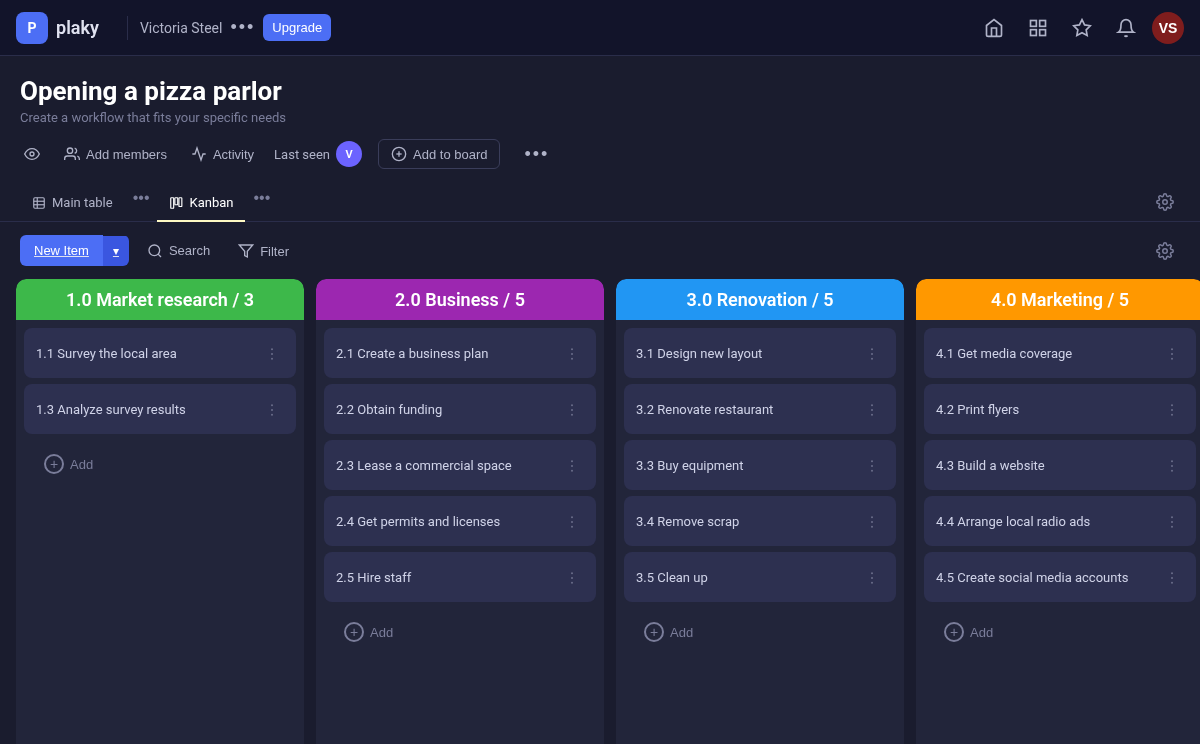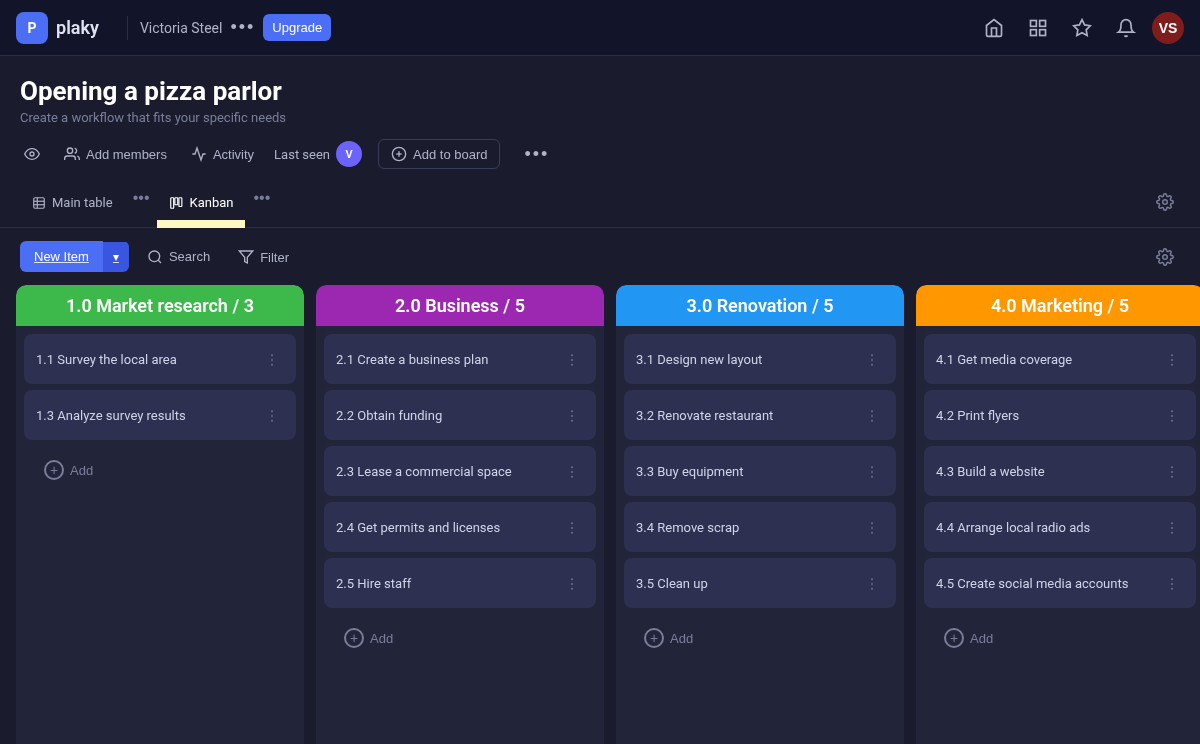--- a/index.html
+++ b/index.html
@@ -197,21 +197,21 @@
       gap: 6px;
       padding: 10px 12px;
       font-size: 13px;
       cursor: pointer;
       color: #b0b3c8;
       border-bottom: 2px solid transparent;
       margin-bottom: -1px;
     }
     .view-tab.active {
       color: #ffffff;
-      border-bottom: 8px solid #fef9c3;
+      border-bottom: 2px solid #fef9c3;
     }
     .view-tab-more {
       background: none;
       border: none;
       color: #7a7d9a;
       cursor: pointer;
       font-size: 16px;
       padding: 4px;
     }
     .settings-icon-btn {

